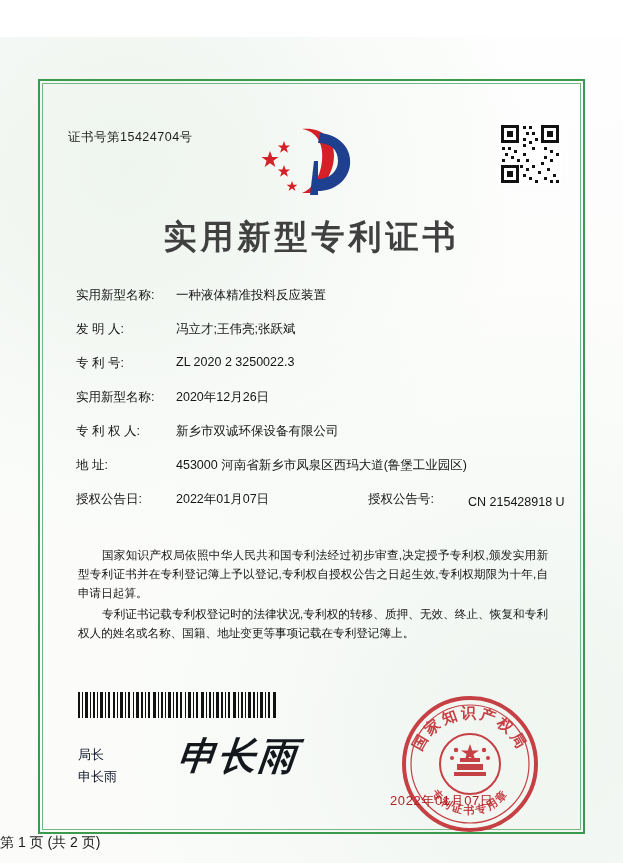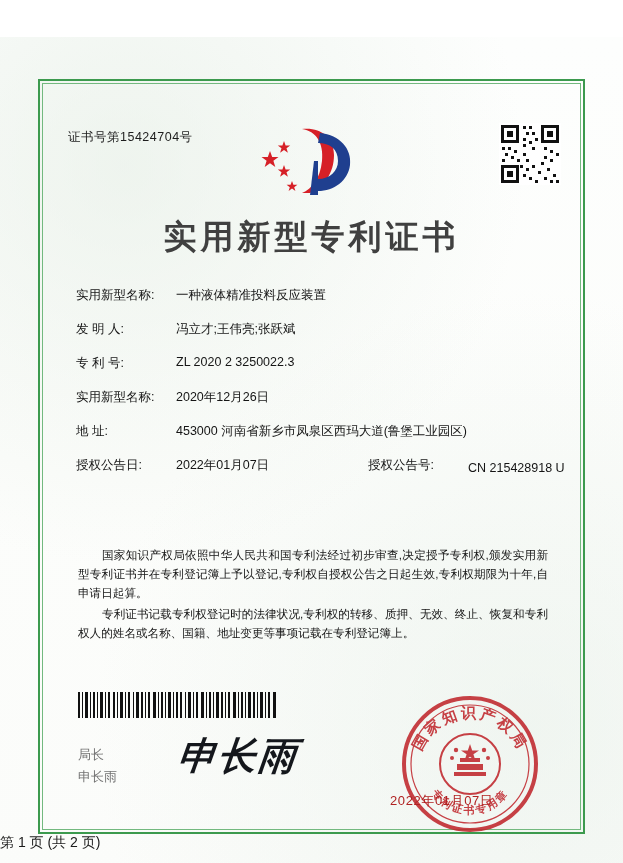--- a/index.html
+++ b/index.html
@@ -150,21 +150,21 @@
     height: 26px;
   }
 
   
   .sig-label {
     position: absolute;
     left: 78px;
     top: 707px;
     font-size: 13px;
     line-height: 22px;
-    color: #737373;
+    color: #0f172a;
   }
   .sig-script {
     position: absolute;
     left: 178px;
     top: 694px;
     font-family: "DejaVu Serif", "Liberation Serif", serif;
     font-size: 38px;
     font-style: italic;
     font-weight: bold;
     color: #14171c;
@@ -307,20 +307,24 @@
       <span class="lbl">发 明 人:</span>
       <span class="val">冯立才;王伟亮;张跃斌</span>
     </div>
     <div class="field">
       <span class="lbl">专 利 号:</span>
       <span class="val">ZL 2020 2 3250022.3</span>
     </div>
     <div class="field">
       <span class="lbl">实用新型名称:</span>
       <span class="val">2020年12月26日</span>
+    </div>
+    <div class="field">
+      <span class="lbl">专 利 权 人:</span>
+      <span class="val">新乡市双诚环保设备有限公司</span>
     </div>
     <div class="field">
       <span class="lbl">地 址:</span>
       <span class="val">453000 河南省新乡市凤泉区西玛大道(鲁堡工业园区)</span>
     </div>
     <div class="field">
       <span class="lbl">授权公告日:</span>
       <span class="val">2022年01月07日</span>
       <span class="lbl2">授权公告号:</span>
       <span class="val2">CN 215428918 U</span>

